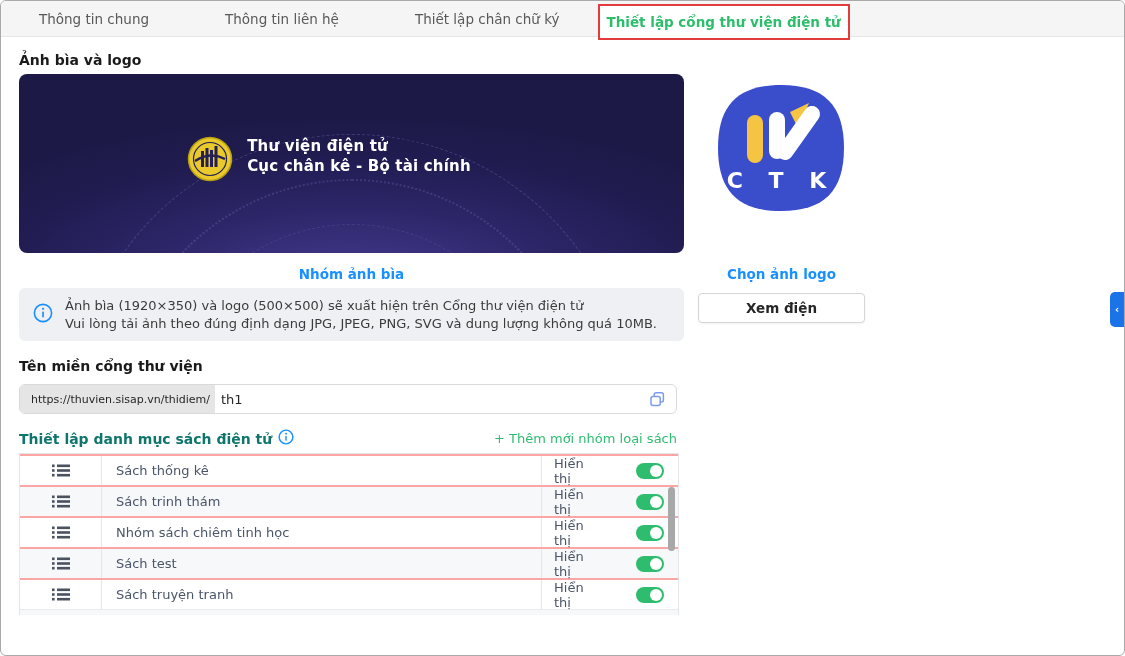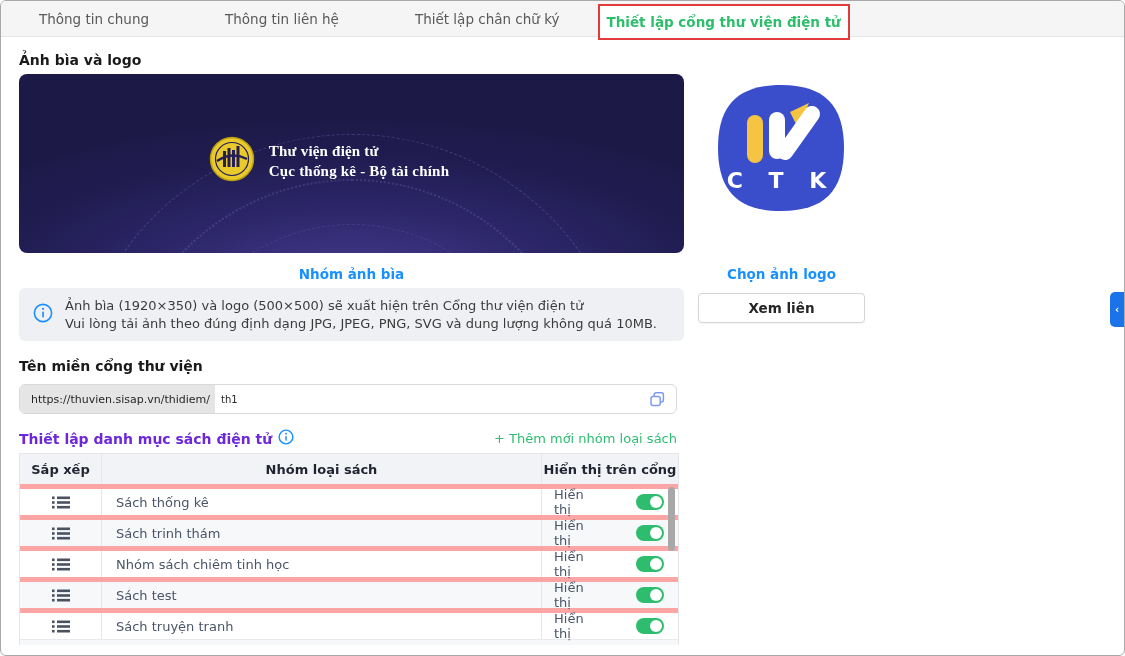--- a/index.html
+++ b/index.html
@@ -21,49 +21,49 @@
 
   .cover { position:absolute; left:18px; top:73px; width:665px; height:179px; border-radius:8px;
            overflow:hidden;
            background:radial-gradient(ellipse 70% 90% at 50% 115%, #463a90 0%, #2c2668 45%, #201c50 78%, #1d1947 100%); }
   .ring { position:absolute; left:50%; border-radius:50%; transform:translateX(-50%); }
   .r1 { width:560px; height:560px; top:60px; border:1px dashed rgba(150,140,220,.28); }
   .r2 { width:470px; height:470px; top:105px; border:2px dotted rgba(150,140,220,.22); }
   .r3 { width:380px; height:380px; top:150px; border:1px dashed rgba(150,140,220,.18); }
   .cover-center { position:absolute; left:0; top:0; width:100%; height:100%;
                   display:flex; align-items:center; justify-content:center; }
-  .cover-group { display:flex; align-items:center; margin-left:-45px; margin-top:-6px;font-family:Liberation Serif, serif; }
+  .cover-group { display:flex; align-items:flex-start; margin-left:-45px; margin-top:-6px; }
   .cover-text { margin-left:14px; color:#fff; font-size:15px; font-weight:600; line-height:20px; letter-spacing:.2px; }
 
   .link-blue { color:#1890ff; font-size:13.5px; font-weight:600; cursor:pointer; }
   .choose-cover { position:absolute; left:18px; top:263px; width:665px; text-align:center; }
 
   .info-box { position:absolute; left:18px; top:287px; width:665px; height:53px; background:#eef0f4;
               border-radius:6px; display:flex; align-items:center; padding:0 14px; }
   .info-text { margin-left:12px; font-size:13px; color:#3b3b3b; line-height:18px; }
 
   .field-label { position:absolute; left:18px; top:357px; font-size:14px; font-weight:700; color:#1a1a1a; }
   .domain-input { position:absolute; left:18px; top:383px; width:658px; height:30px;
                   border:1px solid #d9d9d9; border-radius:6px; background:#fff;
                   display:flex; align-items:center; overflow:hidden; }
   .domain-prefix { background:#e5e5e5; height:100%; display:flex; align-items:center;
                    padding:0 5px 0 11px; font-size:11px; color:#262626; }
-  .domain-value { padding-left:6px; font-size:10px; color:#262626; flex:1; }
+  .domain-value { padding-left:6px; font-size:13px; color:#262626; flex:1; }
   .copy-btn { margin-right:10px; cursor:pointer; display:flex; align-items:center; }
 
   .catalog-head { position:absolute; left:18px; top:428px; width:658px;
                   display:flex; align-items:center; justify-content:space-between; }
-  .catalog-title { font-size:14px; font-weight:700; color:#6d28d9; display:flex; align-items:center; gap:6px; }
+  .catalog-title { font-size:14px; font-weight:700; color:#0f766e; display:flex; align-items:center; gap:6px; }
   .add-link { color:#2ebd70; font-size:13px; font-weight:500; cursor:pointer; }
 
   .table { position:absolute; left:18px; top:452px; width:660px; border:1px solid #e4e6ea;
            border-bottom:none; background:#fff; }
   .trow { display:flex; }
   .thead { background:#f2f3f6; height:30px; font-weight:700; font-size:13px; color:#1f2430; }
-  .tbody-row { height:31px; font-size:13px; color:#4a5568; border-top:5px solid #fca5a5; background:#fff; }
+  .tbody-row { height:31px; font-size:13px; color:#4a5568; border-top:2px solid #fca5a5; background:#fff; }
   .tbody-row:nth-child(even) { background:#f7f8fa; }
   .c1 { width:82px; display:flex; align-items:center; justify-content:center; border-right:1px solid #e4e6ea; }
   .c2 { width:440px; display:flex; align-items:center; border-right:1px solid #e4e6ea; }
   .thead .c2 { justify-content:center; }
   .tbody-row .c2 { padding-left:14px; }
   .c3 { width:136px; display:flex; align-items:center; }
   .thead .c3 { justify-content:center; }
   .tbody-row .c3 { justify-content:space-between; padding:0 14px 0 12px;gap:32px; }
   .partial-row { height:6px; background:#f7f8fa; border-top:1px solid #e9eaee; }
   .drag-handle { cursor:grab; display:flex; }
@@ -110,21 +110,21 @@
             <circle cx="23" cy="23" r="16.5" fill="none" stroke="#241f55" stroke-width="1.2"></circle>
             <rect x="14" y="15" width="3" height="16" fill="#241f55"></rect>
             <rect x="18.5" y="12" width="3" height="19" fill="#241f55"></rect>
             <rect x="23" y="14" width="3" height="17" fill="#241f55"></rect>
             <rect x="27.5" y="10" width="3" height="21" fill="#241f55"></rect>
             <path d="M8 25 Q 23 15 38 23" fill="none" stroke="#241f55" stroke-width="2.4"></path>
           </svg>
         </span>
         <div class="cover-text">
           <div>Thư viện điện tử</div>
-          <div>Cục thống kê - Bộ tài chính</div>
+          <div>Cục chân kê - Bộ tài chính</div>
         </div>
       </div>
     </div>
   </div>
 
   <div class="choose-cover"><span class="link-blue">Nhóm ảnh bìa</span></div>
 
   <div class="info-box">
     <span>
       <svg width="20" height="20" viewBox="0 0 20 20">
@@ -159,25 +159,20 @@
           <circle cx="10" cy="10" r="8.6" fill="none" stroke="#1890ff" stroke-width="1.8"></circle>
           <rect x="9.1" y="8.6" width="1.8" height="6" rx="0.9" fill="#1890ff"></rect>
           <circle cx="10.05" cy="5.8" r="1.2" fill="#1890ff"></circle>
         </svg>
       </span>
     </div>
     <span class="add-link">+ Thêm mới nhóm loại sách</span>
   </div>
 
   <div class="table">
-    <div class="trow thead">
-      <div class="c1">Sắp xếp</div>
-      <div class="c2">Nhóm loại sách</div>
-      <div class="c3">Hiển thị trên cổng</div>
-    </div>
     <div id="table-body">
     <div class="trow tbody-row">
       <div class="c1">
         <span class="drag-handle">
           <svg width="18" height="13" viewBox="0 0 18 13">
             <g fill="#4a5260">
               <rect x="0" y="0.5" width="2.6" height="2.6"></rect>
                   <rect x="5" y="0.5" width="13" height="2.6"></rect>
               <rect x="0" y="5.2" width="2.6" height="2.6"></rect>
                   <rect x="5" y="5.2" width="13" height="2.6"></rect>
@@ -302,19 +297,19 @@
       <rect x="31" y="32" width="16" height="48" rx="8" fill="#f6c443"></rect>
       <rect x="53" y="29" width="16" height="47" rx="8" fill="#ffffff"></rect>
       <polygon points="74,29 93,20 82,45" fill="#f6c443"></polygon>
       <path d="M96 31 L69 69" stroke="#ffffff" stroke-width="16" stroke-linecap="round"></path>
       <text x="65" y="105" text-anchor="middle" font-family="DejaVu Sans, Liberation Sans, sans-serif" font-size="22" font-weight="bold" fill="#ffffff" letter-spacing="9">C T K</text>
     </svg>
   </div>
 
   <div class="choose-logo"><span class="link-blue">Chọn ảnh logo</span></div>
 
-  <button class="preview-btn">Xem liên</button>
+  <button class="preview-btn">Xem điện</button>
 
   <div class="edge-toggle">
     <span>‹</span>
   </div>
 
 </div>
 
 </body></html>

